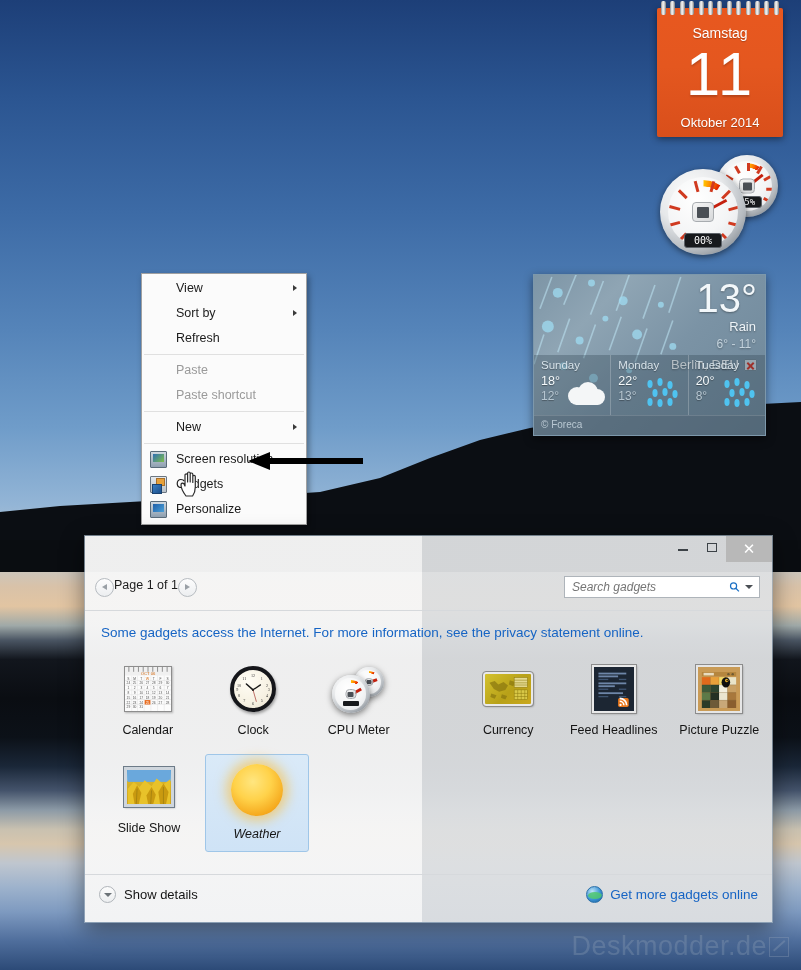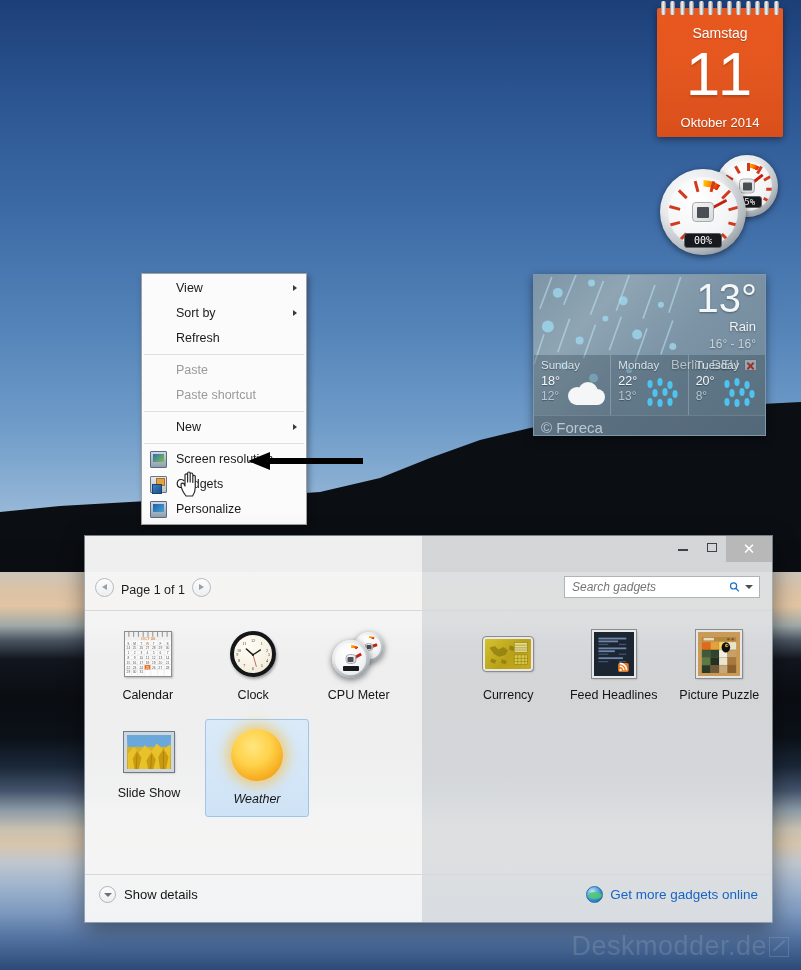--- a/index.html
+++ b/index.html
@@ -176,21 +176,21 @@
     flex: 1; position: relative; padding: 4px 0 0 7px;
     border-right: 1px solid rgba(255,255,255,.22);
   }
   .w-day:last-child { border-right: none; }
   .w-day .dn { color: #d7e3ea; font-size: 11.5px; text-shadow: 0 1px 1px rgba(0,0,0,.35); }
   .w-day .hi { color: #f4f9fb; font-size: 12.5px; margin-top: 3px; text-shadow: 0 1px 1px rgba(0,0,0,.35); }
   .w-day .lo { color: #b7c7d2; font-size: 12px; margin-top: 1px; text-shadow: 0 1px 1px rgba(0,0,0,.3); }
   .w-day .ic { position: absolute; right: 4px; bottom: 5px; width: 42px; height: 32px; }
   #w-foot {
     position: absolute; left: 0; right: 0; bottom: 0; height: 20px;
-    background: rgba(62,80,94,.55); color: #b9c8d2; font-size: 15px;
+    background: rgba(62,80,94,.55); color: #b9c8d2; font-size: 10px;
     padding: 3px 0 0 7px; border-top: 1px solid rgba(255,255,255,.14);
   }
 
   
   #ctxmenu {
     position: absolute; left: 141px; top: 273px; width: 166px;
     background: #fbfbfb; border: 1px solid #a0a0a0;
     box-shadow: 2px 3px 6px rgba(0,0,0,.35);
     font-size: 12.5px; color: #1b1b1b;
     padding: 2px 0;
@@ -270,21 +270,21 @@
     color: #30363c;
   }
   .wc.min span { display:block; width: 10px; height: 1.5px; background: #3c4247; margin-top: 6px; }
   .wc.max span { display:block; width: 10px; height: 9px; border: 1.5px solid #3c4247; }
   .wc.close {
     width: 46px; height: 26px; background: #b8b8b8; color: #fff; font-size: 15px;
     font-family: "DejaVu Sans", sans-serif;
   }
 
   #toolbar { height: 46px; display: flex; align-items: center; padding: 0 12px 0 10px; }
-  #pager { display: flex; align-items: flex-end; gap: 7px; }
+  #pager { display: flex; align-items: flex-start; }
   .pg-btn {
     width: 19px; height: 19px; border-radius: 50%;
     background: linear-gradient(to bottom,#fdfdfd,#eceef0);
     border: 1px solid #b7bcc1;
     display: flex; align-items: center; justify-content: center;
   }
   .pg-btn i { width: 0; height: 0; border-top: 3.5px solid transparent; border-bottom: 3.5px solid transparent; }
   .pg-btn.prev i { border-right: 5px solid #9aa0a6; }
   .pg-btn.next i { border-left: 5px solid #9aa0a6; }
   #pagelabel { font-size: 12.5px; color: #1d1d1d; }
@@ -512,21 +512,21 @@
       <circle cx="128" cy="30" r="3"></circle>
         <circle cx="72" cy="44" r="3"></circle>
         <circle cx="30" cy="92" r="4"></circle>
       <circle cx="96" cy="96" r="3"></circle>
         <circle cx="60" cy="104" r="4.5"></circle>
         <circle cx="140" cy="72" r="3.5"></circle>
     </g>
   </svg>
   <div id="w-temp">13°</div>
   <div id="w-cond">Rain</div>
-  <div id="w-hilo">16°  -  16°</div>
+  <div id="w-hilo">6°  -  11°</div>
   <div id="w-loc">Berlin, DEU</div>
   <div id="w-loc-badge"></div>
 
   <div id="w-forecast">
     <div class="w-day">
       <div class="dn">Sunday</div>
       <div class="hi">18°</div>
       <div class="lo">12°</div>
       <svg class="ic" viewBox="0 0 42 32">
         <g fill="#f4f6f7">
@@ -655,20 +655,21 @@
       <svg id="search-icon" viewBox="0 0 14 14">
         <circle cx="5.8" cy="5.6" r="3.9" fill="none" stroke="#1a6fc4" stroke-width="1.5"></circle>
         <line x1="8.7" y1="8.6" x2="12.6" y2="12.6" stroke="#1a6fc4" stroke-width="1.6"></line>
       </svg>
       <span id="search-caret"></span>
     </div>
   </div>
 
   <div id="divider-top"></div>
 
+  <div id="notice">Some gadgets access the Internet.  For more information, see the privacy statement online.</div>
 
   <div id="grid-area">
     <div class="grid-row">
 
       <div class="gadget-cell">
         <div class="thumb">
           <div class="th-calendar">
             <svg viewBox="0 0 48 46" style="width:100%;height:100%">
               <rect x="0" y="0" width="48" height="46" fill="#fcfcfc"></rect>
               <rect x="0" y="0" width="48" height="9" fill="#f0f0f0"></rect>

